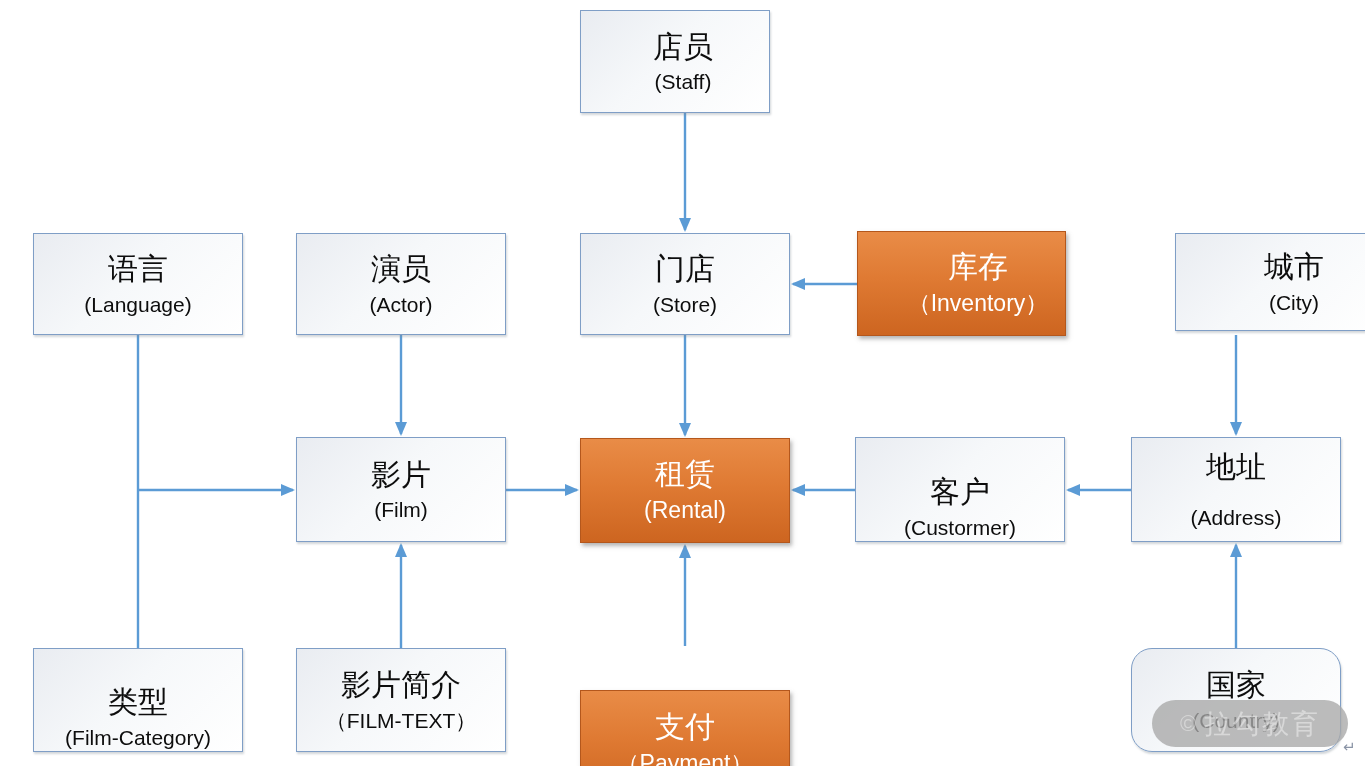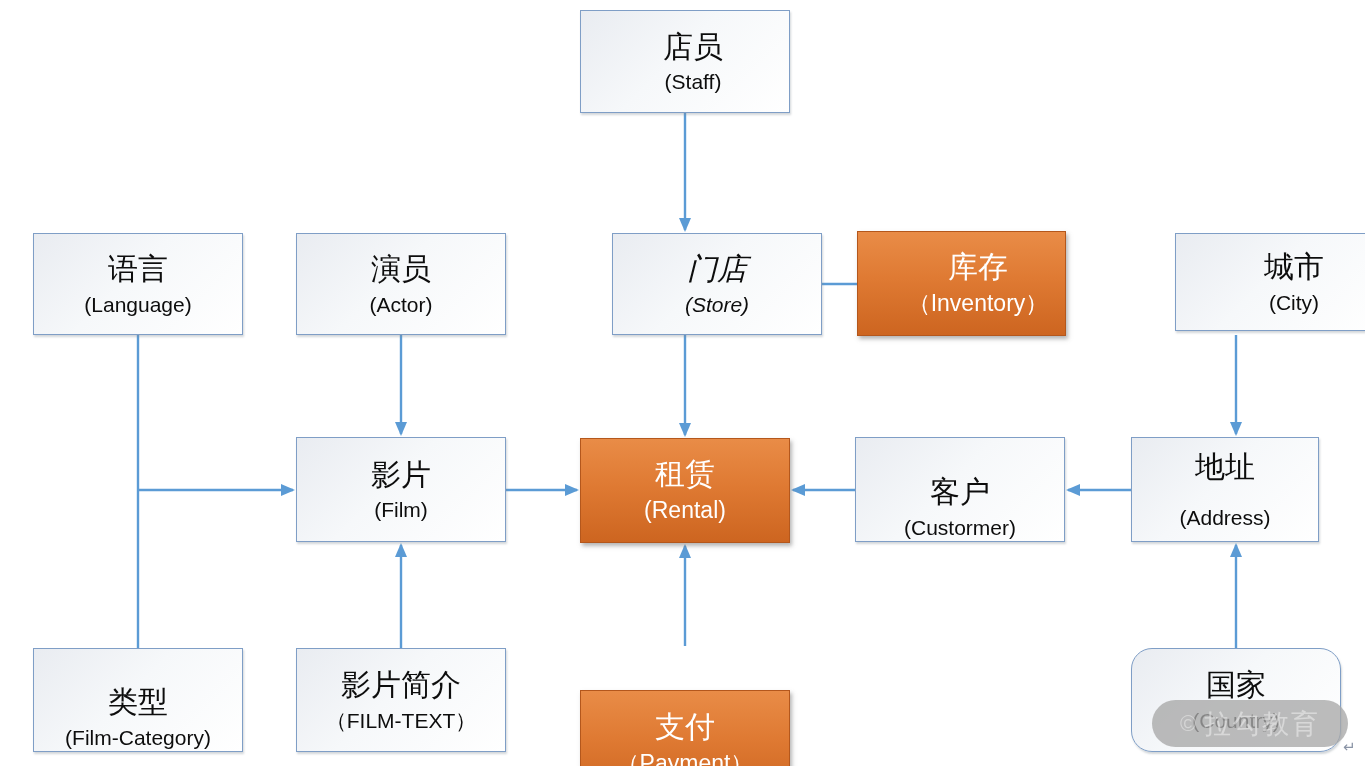--- a/index.html
+++ b/index.html
@@ -23,30 +23,30 @@
     background:linear-gradient(180deg,#e98c47 0%,#df7a33 45%,#cd6520 100%);
     border:1px solid #b4571c;
     box-shadow:2px 3px 4px rgba(110,110,110,.5);
     color:#ffffff;
   }
   .zh{font-size:30px;line-height:1.25;font-weight:400;}
   .en{font-size:21px;line-height:1.3;margin-top:3px;}
   .node.accent .en{font-size:23px;}
 
   
-  #n-staff      {left:580px;top:10px; width:210px;height:103px;padding-left:16px;}
+  #n-staff      {left:580px;top:10px; width:190px;height:103px;padding-left:16px;}
   #n-language   {left:33px;  top:233px;width:210px;height:102px;}
   #n-actor      {left:296px; top:233px;width:210px;height:102px;}
-  #n-store      {left:612px; top:233px;width:210px;height:102px;font-style:italic;}
+  #n-store      {left:580px; top:233px;width:210px;height:102px;}
   #n-inventory  {left:857px; top:231px;width:209px;height:105px;padding-left:33px;}
   #n-city       {left:1175px;top:233px;width:210px;height:98px;padding-left:28px;}
   #n-film       {left:296px; top:437px;width:210px;height:105px;}
   #n-rental     {left:580px; top:438px;width:210px;height:105px;}
   #n-custormer  {left:855px; top:437px;width:210px;height:105px;justify-content:flex-end;}
-  #n-address    {left:1131px;top:437px;width:188px;height:105px;gap:16px;}
+  #n-address    {left:1131px;top:437px;width:210px;height:105px;gap:16px;}
   #n-category   {left:33px;  top:648px;width:210px;height:104px;justify-content:flex-end;}
   #n-filmtext   {left:296px; top:648px;width:210px;height:104px;}
   #n-payment    {left:580px; top:646px;width:210px;height:107px;margin-top:44px;}
   #n-country    {left:1131px;top:648px;width:210px;height:104px;border-radius:21px;}
 
   .watermark{
     position:absolute;left:1152px;top:700px;width:196px;height:47px;
     background:rgba(168,168,168,0.78);
     border-radius:24px;z-index:5;
     display:flex;align-items:center;justify-content:center;gap:6px;

